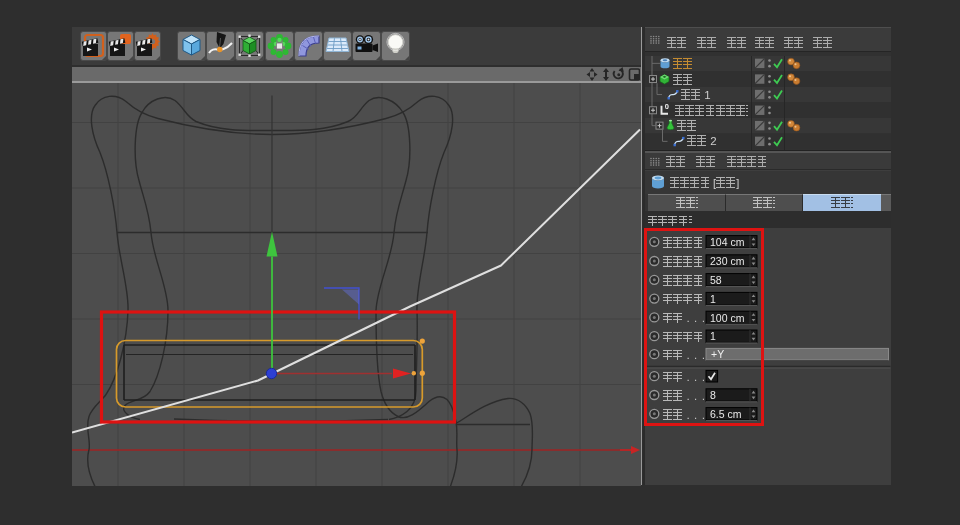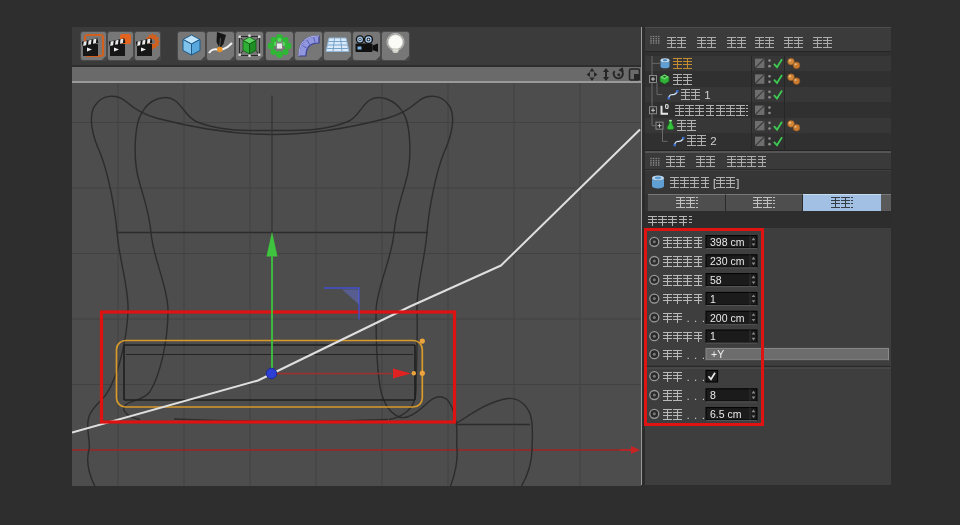--- a/index.html
+++ b/index.html
@@ -452,21 +452,21 @@
 <div class="a" style="left:663px;top:236.60000000000002px;color:#d8d8d8;font-size:10.5px"><i class="z" style="width:41px;height:10.5px"></i></div>
 <div class="a" style="left:663px;top:255.8px;color:#d8d8d8;font-size:10.5px"><i class="z" style="width:41px;height:10.5px"></i></div>
 <div class="a" style="left:663px;top:274.6px;color:#d8d8d8;font-size:10.5px"><i class="z" style="width:41px;height:10.5px"></i></div>
 <div class="a" style="left:663px;top:293.40000000000003px;color:#d8d8d8;font-size:10.5px"><i class="z" style="width:41px;height:10.5px"></i></div>
 <div class="a" style="left:663px;top:331.0px;color:#d8d8d8;font-size:10.5px"><i class="z" style="width:41px;height:10.5px"></i></div>
 <div class="a" style="left:663px;top:312.2px;color:#d8d8d8;font-size:10.5px"><i class="z" style="width:20px;height:10.5px"></i><span style="font-size:10px;letter-spacing:1px">&nbsp;. . .</span></div>
 <div class="a" style="left:663px;top:349.0px;color:#d8d8d8;font-size:10.5px"><i class="z" style="width:20px;height:10.5px"></i><span style="font-size:10px;letter-spacing:1px">&nbsp;. . .</span></div>
 <div class="a" style="left:663px;top:371.0px;color:#d8d8d8;font-size:10.5px"><i class="z" style="width:20px;height:10.5px"></i><span style="font-size:10px;letter-spacing:1px">&nbsp;. . .</span></div>
 <div class="a" style="left:663px;top:389.8px;color:#d8d8d8;font-size:10.5px"><i class="z" style="width:20px;height:10.5px"></i><span style="font-size:10px;letter-spacing:1px">&nbsp;. . .</span></div>
 <div class="a" style="left:663px;top:408.6px;color:#d8d8d8;font-size:10.5px"><i class="z" style="width:20px;height:10.5px"></i><span style="font-size:10px;letter-spacing:1px">&nbsp;. . .</span></div>
-<div class="a" style="left:710px;top:236.0px;color:#e9e9e9;font-size:10.5px">398 cm</div>
+<div class="a" style="left:710px;top:236.0px;color:#e9e9e9;font-size:10.5px">104 cm</div>
 <div class="a" style="left:710px;top:255.2px;color:#e9e9e9;font-size:10.5px">230 cm</div>
 <div class="a" style="left:710px;top:274.0px;color:#e9e9e9;font-size:10.5px">58</div>
 <div class="a" style="left:710px;top:292.8px;color:#e9e9e9;font-size:10.5px">1</div>
-<div class="a" style="left:710px;top:311.59999999999997px;color:#e9e9e9;font-size:10.5px">200 cm</div>
+<div class="a" style="left:710px;top:311.59999999999997px;color:#e9e9e9;font-size:10.5px">100 cm</div>
 <div class="a" style="left:710px;top:330.4px;color:#e9e9e9;font-size:10.5px">1</div>
 <div class="a" style="left:710px;top:389.2px;color:#e9e9e9;font-size:10.5px">8</div>
 <div class="a" style="left:710px;top:408.0px;color:#e9e9e9;font-size:10.5px">6.5 cm</div>
 <div class="a" style="left:711px;top:348.4px;color:#f0f0f0;font-size:10.5px">+Y</div>
 <div class="a" style="left:643.8px;top:227.5px;width:120.7px;height:198.3px;border:3.4px solid #de1312"></div>
 </body></html>

